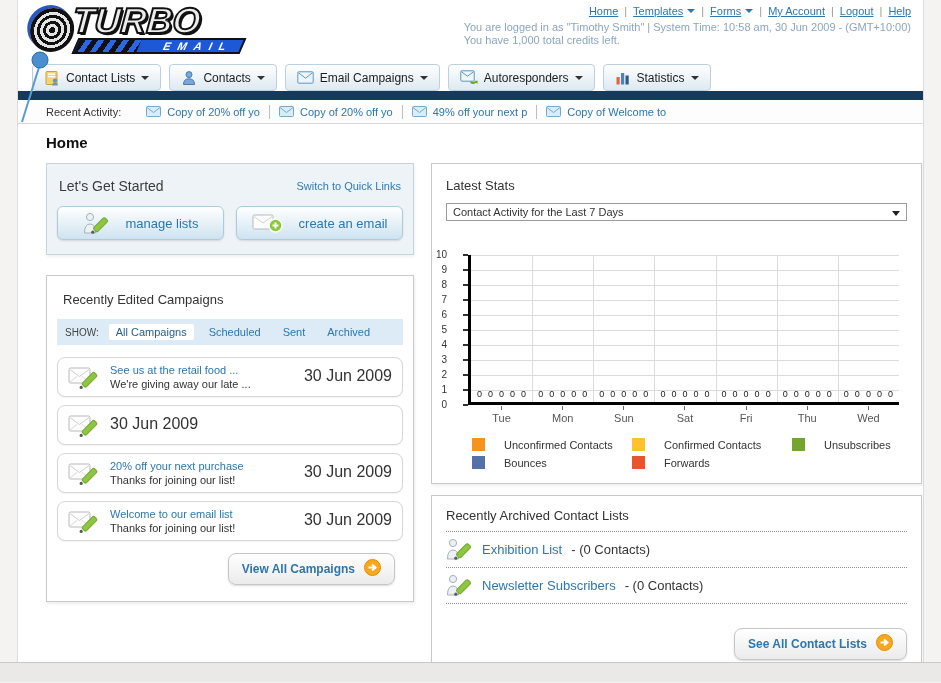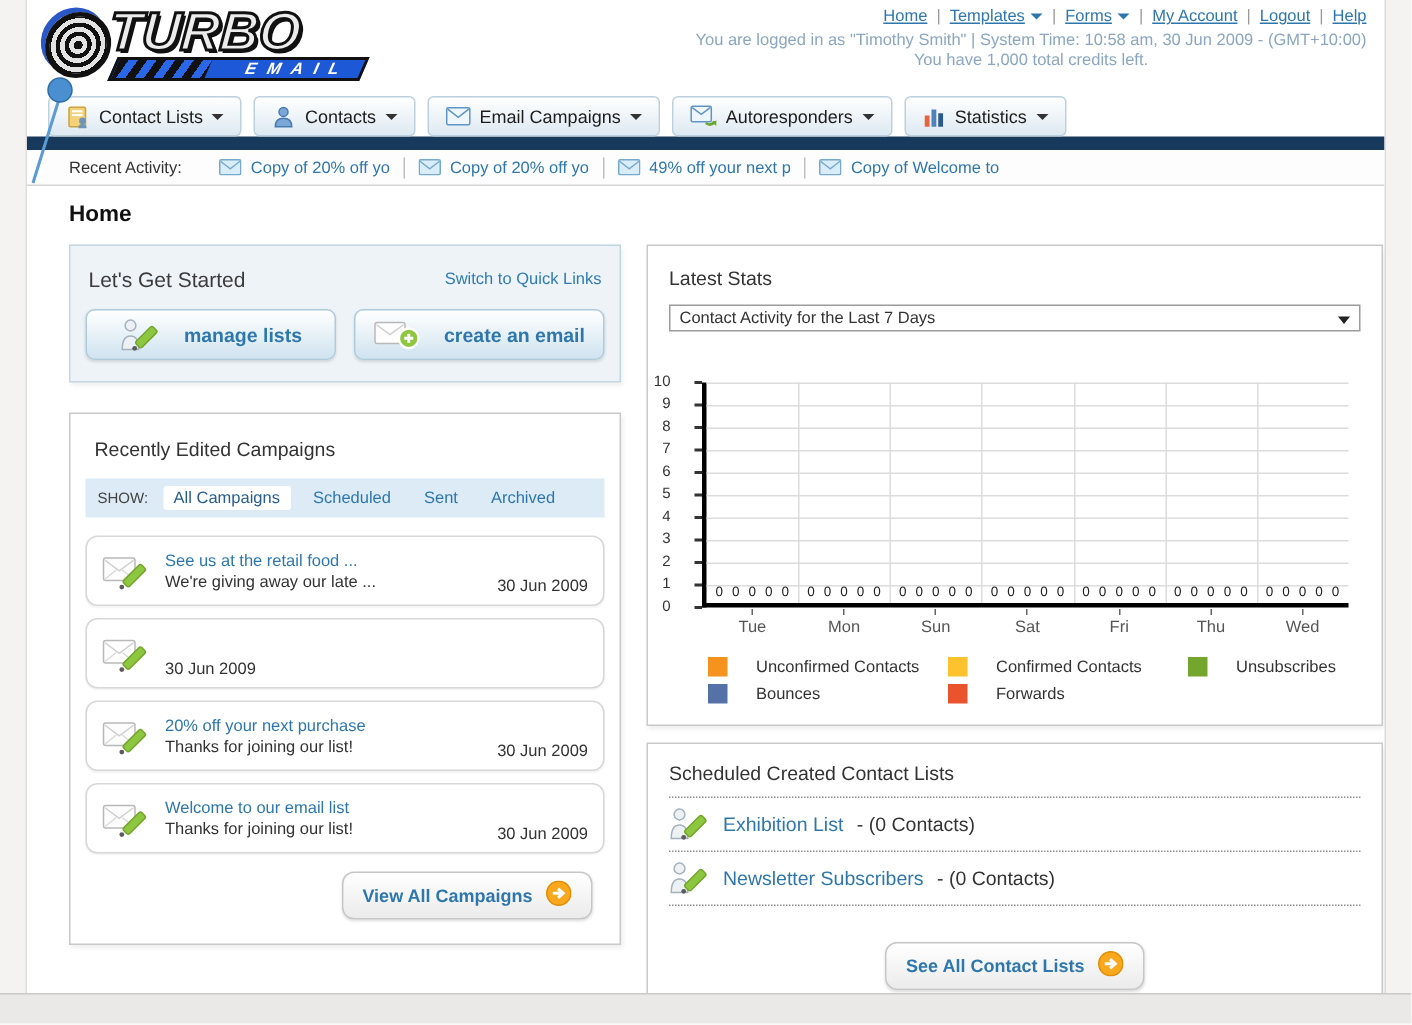--- a/index.html
+++ b/index.html
@@ -15,21 +15,21 @@
     background:repeating-radial-gradient(circle at 50% 50%, #111 0 3px, #e3e3e3 3px 6px);
     border:3px solid #111;box-shadow:-3px -3px 0 #2a57c8}
   .logo-title{position:absolute;left:44px;top:-4px;font-style:italic;font-weight:bold;font-size:36px;letter-spacing:0;color:#ececec;-webkit-text-stroke:2px #111;text-shadow:2px 2px 0 #111}
   .logo-bar{position:absolute;left:48px;top:34px;width:168px;height:16px;background:#1d59d6;border:2px solid #111;transform:skewX(-20deg);display:flex;align-items:center;justify-content:flex-end;padding-right:8px;overflow:hidden}
   .logo-bar .stripes{position:absolute;left:0;top:0;bottom:0;width:62px;background:repeating-linear-gradient(105deg,#111 0 6px,#2a66e8 6px 12px)}
   .logo-email{position:relative;font-size:11px;font-weight:bold;color:#fff;letter-spacing:7px}
   .balloon-line{position:absolute;left:0;top:50px;width:40px;height:76px;pointer-events:none}
   .top-links{position:absolute;top:5px;right:12px;font-size:11px;color:#9a9a9a;display:flex;align-items:center;gap:6px;white-space:nowrap}
   .top-links a{color:#2d77ad;text-decoration:underline;display:inline-flex;align-items:center;gap:4px}
   .caret-sm{width:0;height:0;border-left:4px solid transparent;border-right:4px solid transparent;border-top:4px solid #2d77ad;display:inline-block}
-  .login-info{position:absolute;top:21px;right:12px;text-align:center;font-size:11px;color:#8aa6c0;line-height:13px}
+  .login-info{position:absolute;top:21px;right:12px;text-align:left;font-size:11px;color:#8aa6c0;line-height:13px}
 
   
   .tabbar{padding-left:14px}
   .tabs{display:flex;gap:8px;align-items:flex-end}
   .tab{display:inline-flex;align-items:center;gap:6px;height:27px;padding:0 11px;background:linear-gradient(#ffffff,#dde9f1);border:1px solid #bdd0de;border-radius:4px;font-size:12px;color:#1d1d1d;cursor:pointer;white-space:nowrap}
   .caret-dk{width:0;height:0;border-left:4px solid transparent;border-right:4px solid transparent;border-top:4px solid #333;display:inline-block}
   .navybar{height:9px;background:#16395c}
 
   
   .activity{display:flex;align-items:center;height:24px;padding-left:28px;font-size:11px;background:#fdfdfd;border-bottom:1px solid #d6d6d6}
@@ -45,35 +45,35 @@
   .col-left{width:368px;flex:none}
   .col-right{width:491px;flex:none}
   .panel{background:#fff;border:1px solid #c9c9c9;box-shadow:1px 2px 3px rgba(0,0,0,.07)}
 
   
   .gs-panel{background:#eef3f8;border:1px solid #c4d5e2;padding:12px 10px 14px;box-shadow:1px 2px 3px rgba(0,0,0,.06)}
   .gs-head{display:flex;justify-content:space-between;align-items:center;margin:2px 2px 12px}
   .gs-title{font-size:14px;color:#3c3c3c}
   .gs-link{font-size:11px;color:#2f7cb3}
   .gs-btn-row{display:flex;gap:12px}
-  .btn-blue{flex:1;display:flex;align-items:center;justify-content:center;gap:16px;height:34px;background:linear-gradient(#ffffff,#cfe3ef);border:1px solid #aecbdc;border-radius:6px;font-size:13px;font-weight:bold;color:#2d77ad;cursor:pointer;box-shadow:0 1px 2px rgba(0,0,0,.12)}
+  .btn-blue{flex:1;display:flex;align-items:center;justify-content:center;gap:16px;height:34px;background:linear-gradient(#ffffff,#cfe3ef);border:1px solid #aecbdc;border-radius:6px;font-size:13px;font-weight:normal;color:#2d77ad;cursor:pointer;box-shadow:0 1px 2px rgba(0,0,0,.12)}
 
   
   .camp-panel{margin-top:20px;padding:12px 8px 12px}
   .camp-title{font-size:13px;color:#333;margin:4px 0 10px 8px}
   .filterbar{display:flex;align-items:center;gap:10px;background:#dcebf5;padding:5px 8px;font-size:11px;margin:12px 2px}
   .filter-label{color:#444;font-size:10px}
   .filter{color:#2d77ad;padding:2px 7px;cursor:pointer}
   .filter.active{background:#fff;color:#255e8c;border-radius:2px}
   .camp-list{margin:10px 2px 0}
   .camp-item{display:flex;align-items:center;gap:10px;border:1px solid #d7d7d7;border-radius:8px;background:#fff;padding:6px 10px;margin-bottom:8px;box-shadow:0 1px 1px rgba(0,0,0,.05)}
   .camp-text{flex:1;min-width:0}
   .camp-text a{display:block;color:#2d77ad;font-size:11px;margin-bottom:2px}
   .camp-sub{font-size:11px;color:#333}
-  .camp-date{font-size:11px;color:#333;align-self:flex-start;margin-top:21px;white-space:nowrap}
+  .camp-date{font-size:16px;color:#333;align-self:flex-start;margin-top:3px;white-space:nowrap}
   .camp-footer{display:flex;justify-content:flex-end;margin:12px 10px 4px}
   .btn-light{display:inline-flex;align-items:center;gap:9px;background:linear-gradient(#ffffff,#ebebeb);border:1px solid #c6c6c6;border-radius:8px;padding:5px 13px;font-size:12px;font-weight:bold;color:#2d77ad;cursor:pointer;box-shadow:0 1px 2px rgba(0,0,0,.15)}
 
   
   .stats-panel{padding:12px 14px 12px}
   .stats-title{font-size:13px;color:#333;margin:2px 0 10px}
   .dropdown{position:relative;border:1px solid #9c9c9c;height:18px;display:flex;align-items:center;padding:0 18px 0 6px;font-size:11px;color:#333;cursor:pointer;background:#fff}
   .dropdown::after{content:"";position:absolute;right:6px;top:7px;border-left:4px solid transparent;border-right:4px solid transparent;border-top:5px solid #222}
   .chart{margin-top:34px;display:flex}
   .ylabels{position:relative;width:22px;height:150px;flex:none}
@@ -91,21 +91,21 @@
   .legend{display:grid;grid-template-columns:160px 160px auto;gap:5px 0;margin:14px 0 2px 26px}
   .legend-item{display:flex;align-items:center;gap:19px;font-size:11px;color:#333}
   .swatch{width:13px;height:13px;flex:none}
 
   
   .cl-panel{margin-top:11px;padding:10px 14px 14px}
   .cl-title{font-size:13px;color:#333;padding:2px 0 8px;border-bottom:1px dotted #8f8f8f}
   .cl-item{display:flex;align-items:center;gap:9px;padding:5px 0;border-bottom:1px dotted #8f8f8f;font-size:13px}
   .cl-item a{color:#2d77ad}
   .cl-detail{color:#333}
-  .cl-footer{display:flex;justify-content:center;margin-top:24px}
+  .cl-footer{display:flex;justify-content:flex-end;margin-top:24px}
 </style>
 </head>
 <body>
 
 <div class="page">
 
   <div class="header">
     <div class="logo">
       <div class="turbine"></div>
       <div class="logo-title">TURBO</div>
@@ -462,21 +462,21 @@
                 <span>Bounces</span>
               </div>
               <div class="legend-item">
                 <span class="swatch" style="background:#e9532d"></span>
                 <span>Forwards</span>
               </div>
             </div>
         </div>
 
         <div class="panel cl-panel">
-          <div class="cl-title">Scheduled Created Contact Lists</div>
+          <div class="cl-title">Recently Archived Contact Lists</div>
           <div id="clItems">
               <div class="cl-item">
                 <svg width="27" height="25" viewBox="0 0 27 25">
                   <circle cx="7" cy="6" r="3.6" fill="#edf1f4" stroke="#a3b2bd"></circle>
                   <path d="M1.5 22 Q1.5 13 7 13 Q12.5 13 12.5 22 Z" fill="#edf1f4" stroke="#a3b2bd"></path>
                   <rect x="9.5" y="11" width="16" height="5.5" rx="1.5" fill="#8dc63f" stroke="#74a62c" transform="rotate(-45 17.5 13.7)"></rect>
                   <circle cx="9.8" cy="21.2" r="1.6" fill="#5c5c5c"></circle>
                 </svg>
                 <a>Exhibition List</a>
                 <span class="cl-detail">- (0 Contacts)</span>

